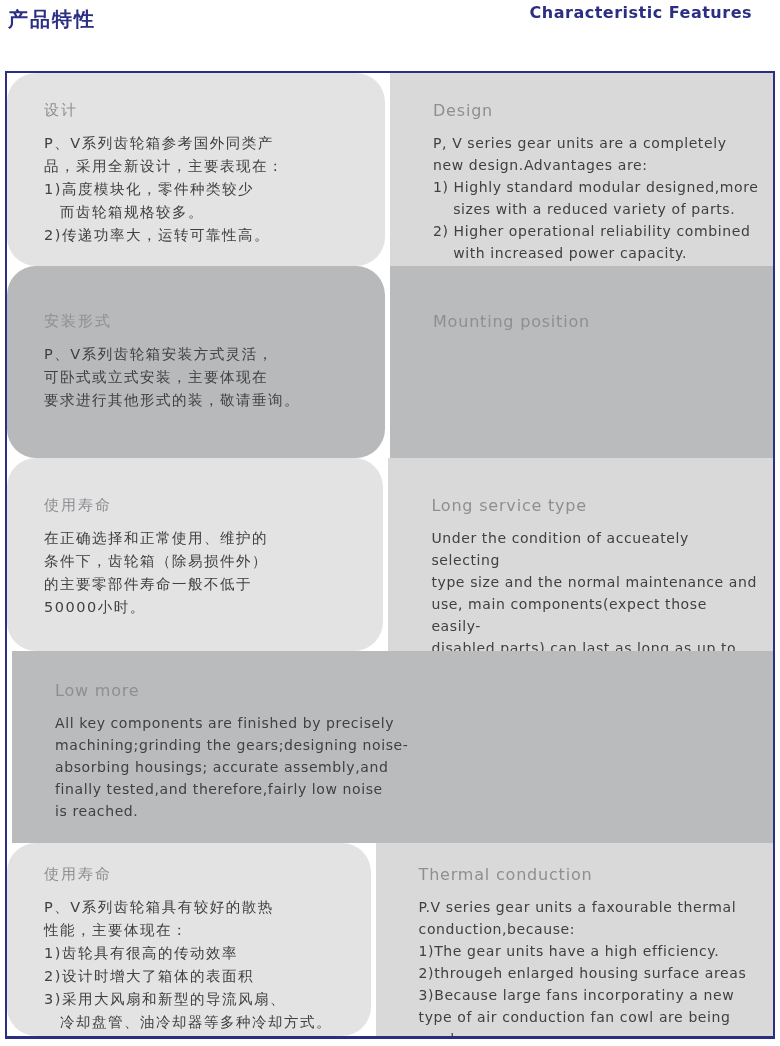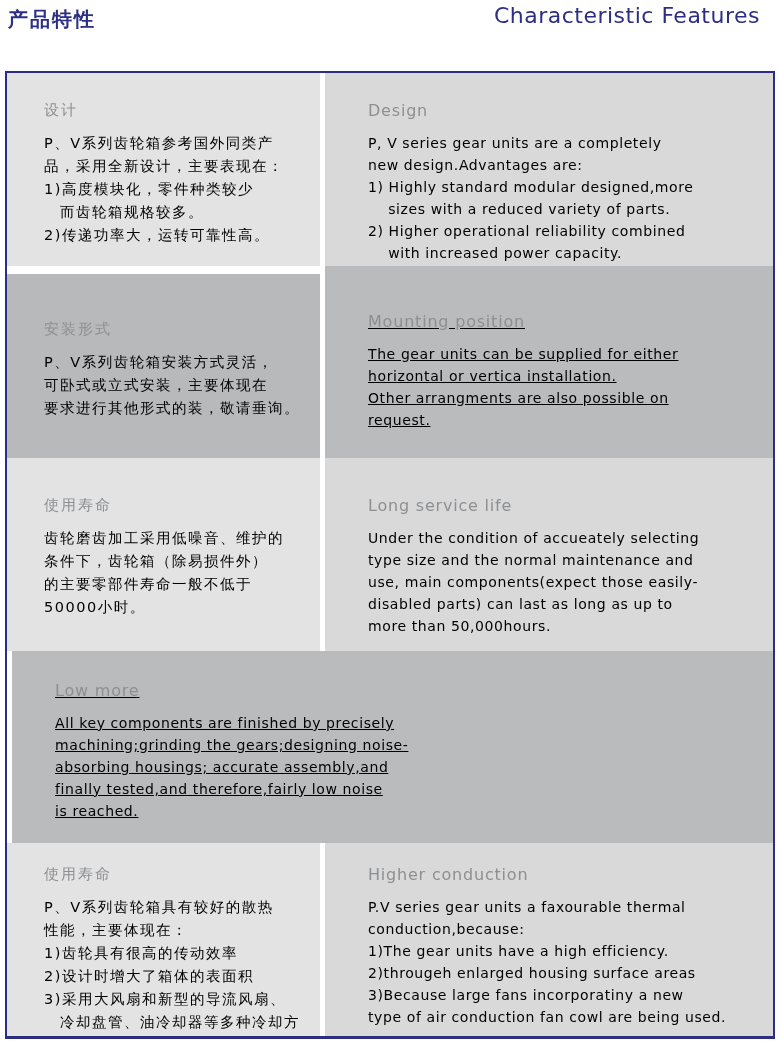--- a/index.html
+++ b/index.html
@@ -9,53 +9,53 @@
     font-family: "DejaVu Sans", "Liberation Sans", sans-serif;
     position: relative;
     overflow: hidden;
   }
   .header { position: absolute; top: 0; left: 0; width: 772px; height: 71px; }
   .title-zh {
     position: absolute; left: 8px; top: 6px;
     font-size: 20px; font-weight: bold; color: #2b2e83; letter-spacing: 2px;
   }
   .title-en {
-    position: absolute; right: 12px; top: 3px;
-    font-size: 22px; font-weight: normal; color: #2b2e83; letter-spacing: 0.5px;
+    position: absolute; right: 20px; top: 3px;
+    font-size: 16px; font-weight: bold; color: #2b2e83; letter-spacing: 0.5px;
   }
   .features-table {
     position: absolute; left: 5px; top: 71px;
     width: 770px; height: 968px;
     box-sizing: border-box;
     border: 2px solid #2b2e83;
     border-bottom-width: 3px;
     display: flex; flex-direction: column;
     background: #ffffff;
   }
   .feature-row { flex: 1 1 0; display: flex; min-height: 0; }
   .cell { box-sizing: border-box; overflow: hidden; }
-  .zh-cell { width: 313px; padding-left: 37px; padding-right: 13px; }
+  .zh-cell { width: 378px; padding-left: 37px; padding-right: 13px; border-radius: 29px; }
   .col-divider { width: 5px; background: #ffffff; flex: 0 0 5px; }
   .en-cell { flex: 1 1 auto; padding-left: 43px; padding-right: 12px; }
   .row-light .zh-cell { background: #e3e3e4; }
   .row-light .en-cell { background: #d9d9da; }
-  .row-dark  .zh-cell { background: #b8b9bb; margin-top: 8px; }
-  .row-dark  .en-cell { background: #babbbd; text-decoration: underline; }
+  .row-dark  .zh-cell { background: #b8b9bb; }
+  .row-dark  .en-cell { background: #babbbd; }
   .r1 .cell { padding-top: 28px; }
   .r2 .cell { padding-top: 46px; }
   .r3 .cell { padding-top: 38px; }
   .r4 .cell { padding-top: 30px; }
   .r5 .cell { padding-top: 22px; }
   .sec-title {
     font-size: 15px; color: #8d8f91; letter-spacing: 2px;
     margin: 0 0 12px 0; font-weight: normal;
   }
   .en-cell .sec-title { font-size: 16px; letter-spacing: 0.8px; }
   .sec-body {
-    font-size: 14.5px; line-height: 23px; color: #000000;
+    font-size: 14.5px; line-height: 23px; color: #404040;
     letter-spacing: 1.5px; white-space: pre-wrap; margin: 0;
   }
   .en-cell .sec-body { font-size: 14px; line-height: 22px; letter-spacing: 0.6px; }
 </style>
 </head>
 <body>
 
 <div class="header">
   <div class="title-zh">产品特性</div>
   <div class="title-en">Characteristic Features</div>
@@ -87,38 +87,34 @@
   <div class="feature-row row-dark r2">
     <div class="cell zh-cell">
       <div class="sec-title">安装形式</div>
       <div class="sec-body">P、V系列齿轮箱安装方式灵活，
 可卧式或立式安装，主要体现在
 要求进行其他形式的装，敬请垂询。</div>
     </div>
     <div class="col-divider"></div>
     <div class="cell en-cell">
       <div class="sec-title">Mounting position</div>
-      <div class="sec-body">The gear units can be supplied for either
-horizontal or vertica installation.
-Other arrangments are also possible on
-request.</div>
     </div>
   </div>
 
   <div class="feature-row row-light r3">
     <div class="cell zh-cell">
       <div class="sec-title">使用寿命</div>
-      <div class="sec-body">齿轮磨齿加工采用低噪音、维护的
+      <div class="sec-body">在正确选择和正常使用、维护的
 条件下，齿轮箱（除易损件外）
 的主要零部件寿命一般不低于
 50000小时。</div>
     </div>
     <div class="col-divider"></div>
     <div class="cell en-cell">
-      <div class="sec-title">Long service life</div>
+      <div class="sec-title">Long service type</div>
       <div class="sec-body">Under the condition of accueately selecting
 type size and the normal maintenance and
 use, main components(expect those easily-
 disabled parts) can last as long as up to
 more than 50,000hours.</div>
     </div>
   </div>
 
   <div class="feature-row row-dark r4">
     <div class="col-divider"></div>
@@ -137,21 +133,21 @@
       <div class="sec-title">使用寿命</div>
       <div class="sec-body">P、V系列齿轮箱具有较好的散热
 性能，主要体现在：
 1)齿轮具有很高的传动效率
 2)设计时增大了箱体的表面积
 3)采用大风扇和新型的导流风扇、
 　冷却盘管、油冷却器等多种冷却方式。</div>
     </div>
     <div class="col-divider"></div>
     <div class="cell en-cell">
-      <div class="sec-title">Higher conduction</div>
+      <div class="sec-title">Thermal conduction</div>
       <div class="sec-body">P.V series gear units a faxourable thermal
 conduction,because:
 1)The gear units have a high efficiency.
 2)througeh enlarged housing surface areas
 3)Because large fans incorporatiny a new
 type of air conduction fan cowl are being used.</div>
     </div>
   </div>
 
 </div>

